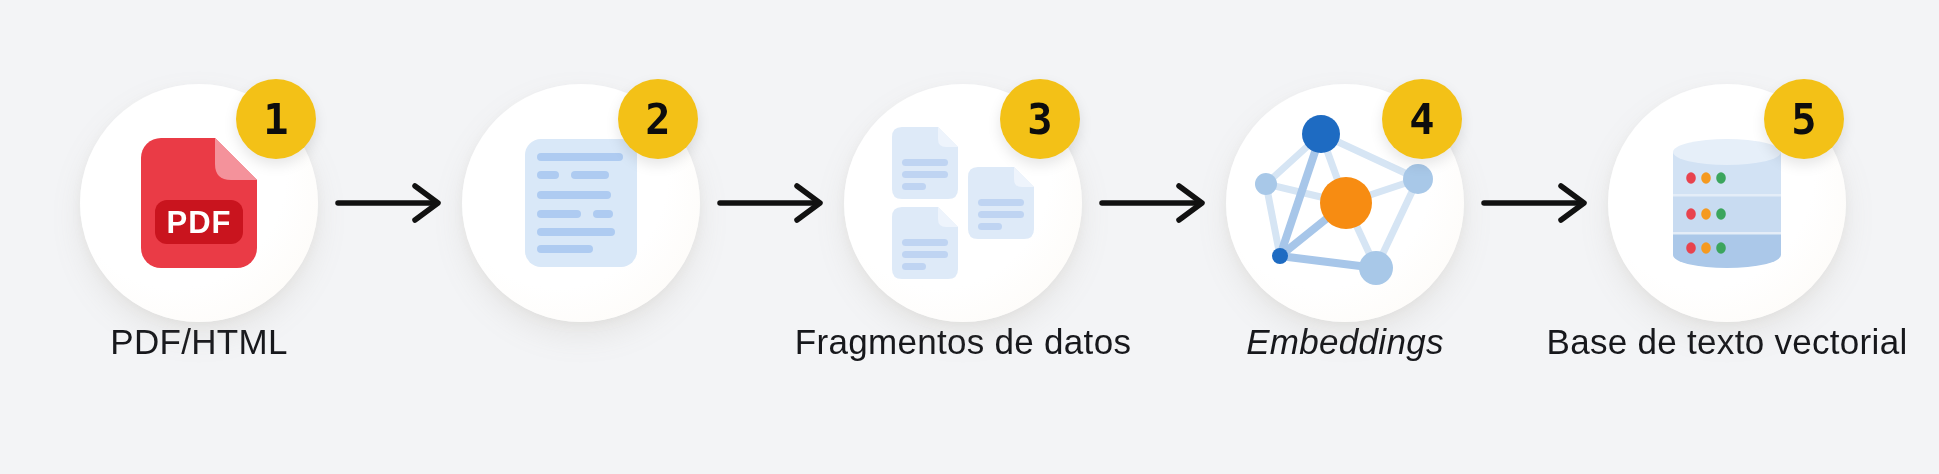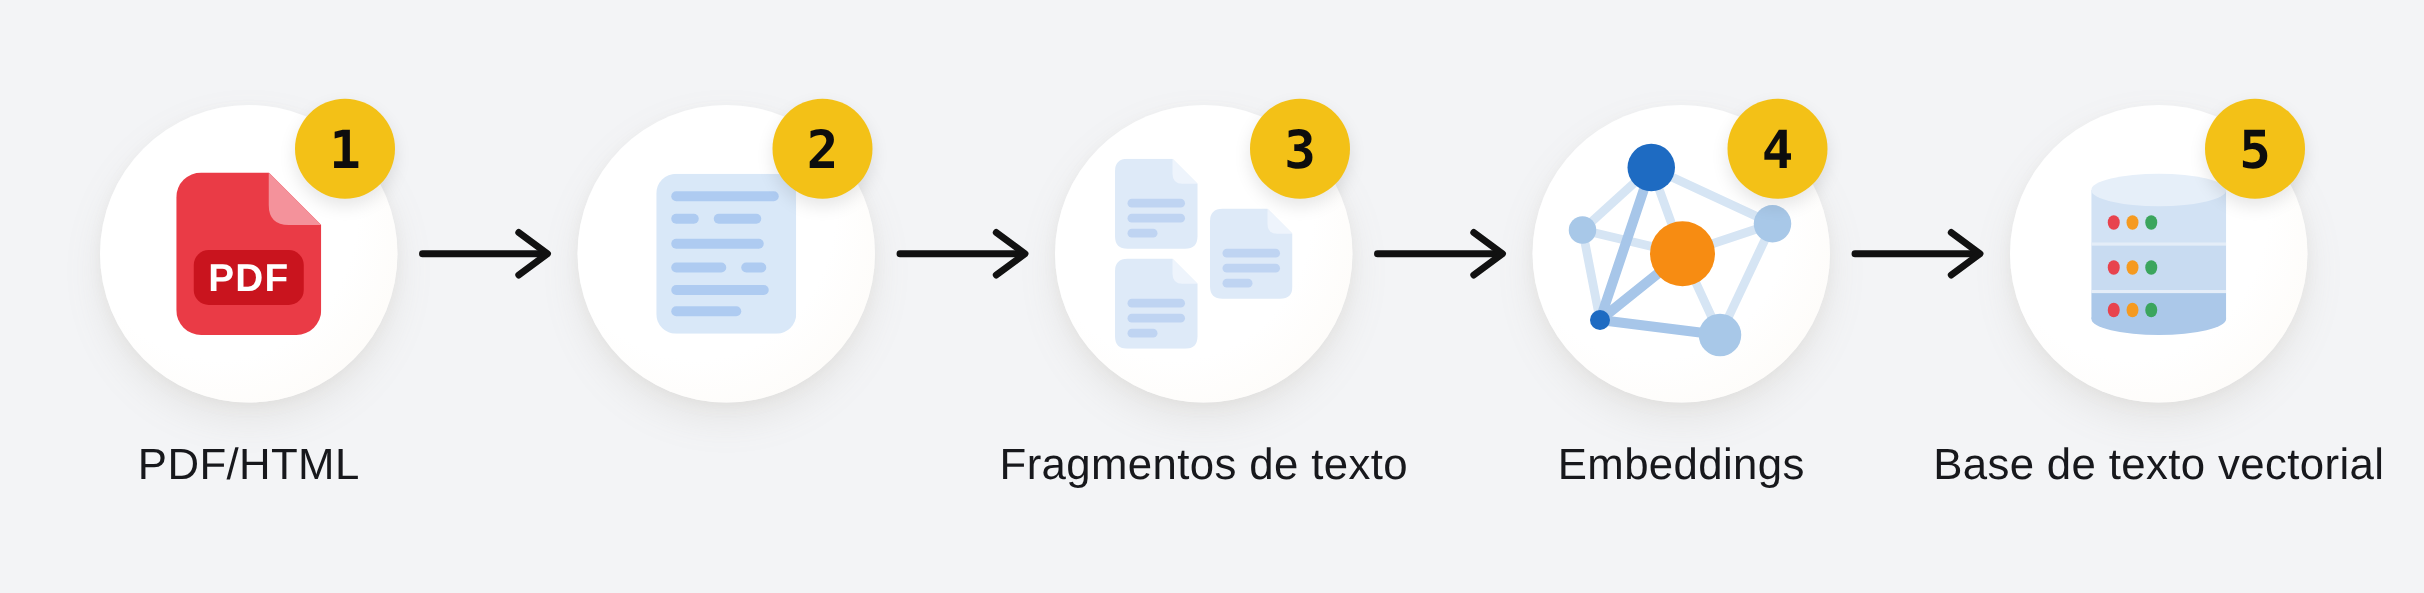--- a/index.html
+++ b/index.html
@@ -52,26 +52,25 @@
   .badge {
     position:absolute; top:-5px; right:2px;
     width:80px; height:80px; border-radius:50%;
     background:var(--c-badge);
     display:flex; align-items:center; justify-content:center;
     font-family:"DejaVu Sans Mono", monospace;
     font-weight:bold; font-size:42px; color:#0d0d0d;
     box-shadow:0 6px 14px rgba(0,0,0,0.10);
   }
   .label {
-    margin-top:30px;
     font-size:35px; letter-spacing:0.3px;
     color:var(--c-text);
     white-space:nowrap;
   }
-  .label.italic { }
+  .label.italic { font-style:italic; }
   .arrow { position:absolute; top:181px; width:112px; height:44px; }
   .arrow-1 { left:334px; }
   .arrow-2 { left:716px; }
   .arrow-3 { left:1098px; }
   .arrow-4 { left:1480px; }
   .arrow line, .arrow path { stroke:var(--c-arrow); stroke-width:5.5; fill:none;
     stroke-linecap:round; stroke-linejoin:round; }
 
   
   .pdf-body { fill:var(--c-pdf_red); }
@@ -152,21 +151,21 @@
         <g transform="translate(0,80)">
           <path class="frag-body" d="M10 0 H46 L66 20 V62 Q66 72 56 72 H10 Q0 72 0 62 V10 Q0 0 10 0 Z"></path>
           <path class="frag-fold" d="M46 0 L66 20 H54 Q46 20 46 12 Z"></path>
           <rect class="frag-line" x="10" y="32" width="46" height="7" rx="3.5"></rect>
           <rect class="frag-line" x="10" y="44" width="46" height="7" rx="3.5"></rect>
           <rect class="frag-line" x="10" y="56" width="24" height="7" rx="3.5"></rect>
         </g>
       </svg>
       <div class="badge">3</div>
     </div>
-    <div class="label">Fragmentos de texto</div>
+    <div class="label">Fragmentos de datos</div>
   </div>
 
   <div class="step">
     <div class="circle">
       <svg width="238" height="238" viewBox="0 0 238 238" style="position:absolute; inset:0;">
         <line class="edge-light" x1="95" y1="50" x2="40" y2="100"></line>
         <line class="edge-light" x1="95" y1="50" x2="192" y2="95"></line>
         <line class="edge-light" x1="95" y1="50" x2="120" y2="119"></line>
         <line class="edge-light" x1="40" y1="100" x2="120" y2="119"></line>
         <line class="edge-light" x1="40" y1="100" x2="54" y2="172"></line>

